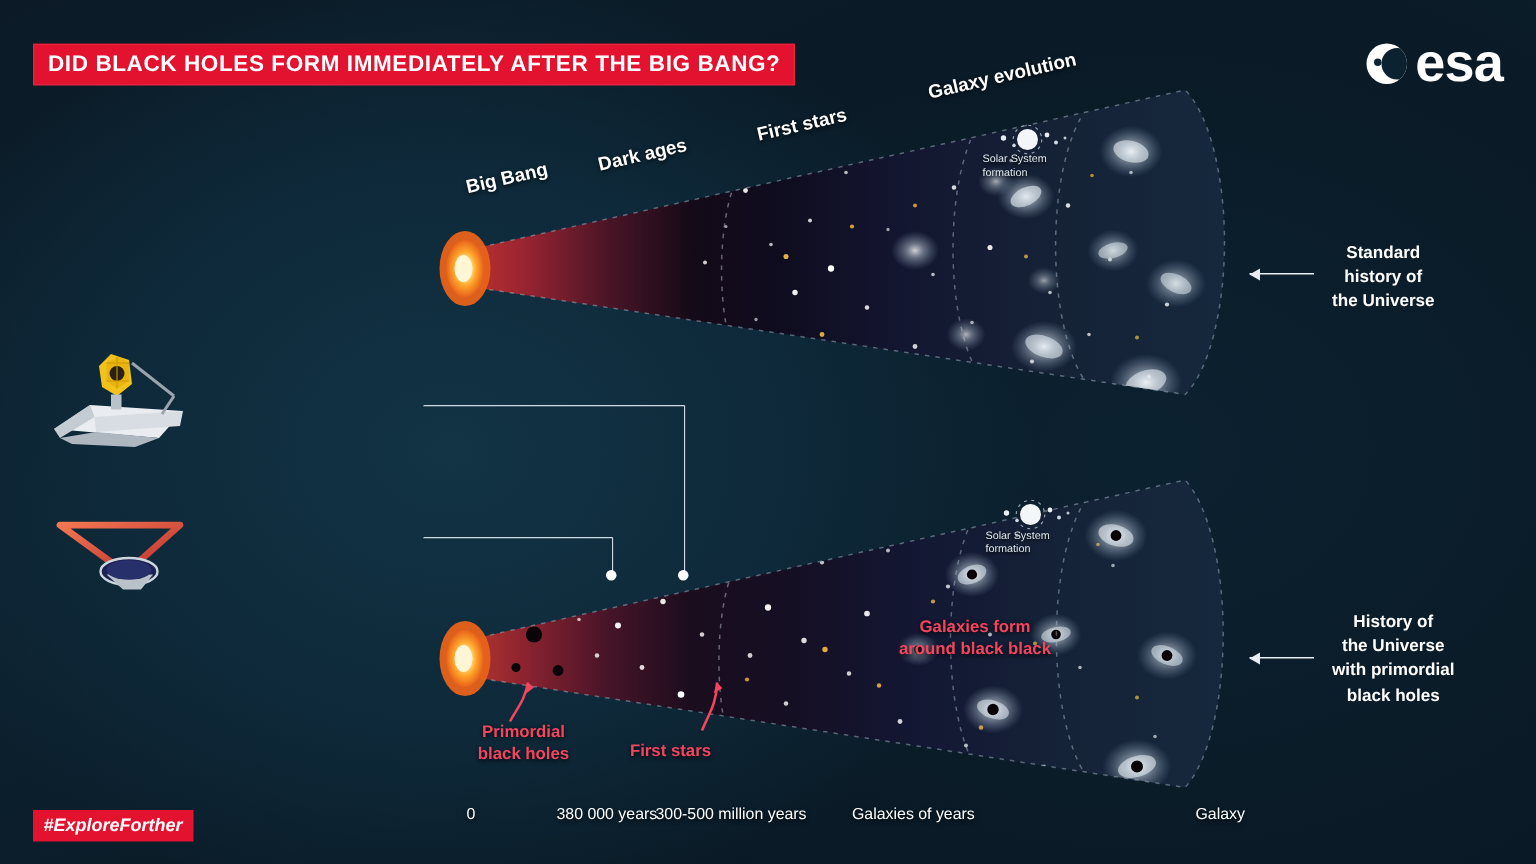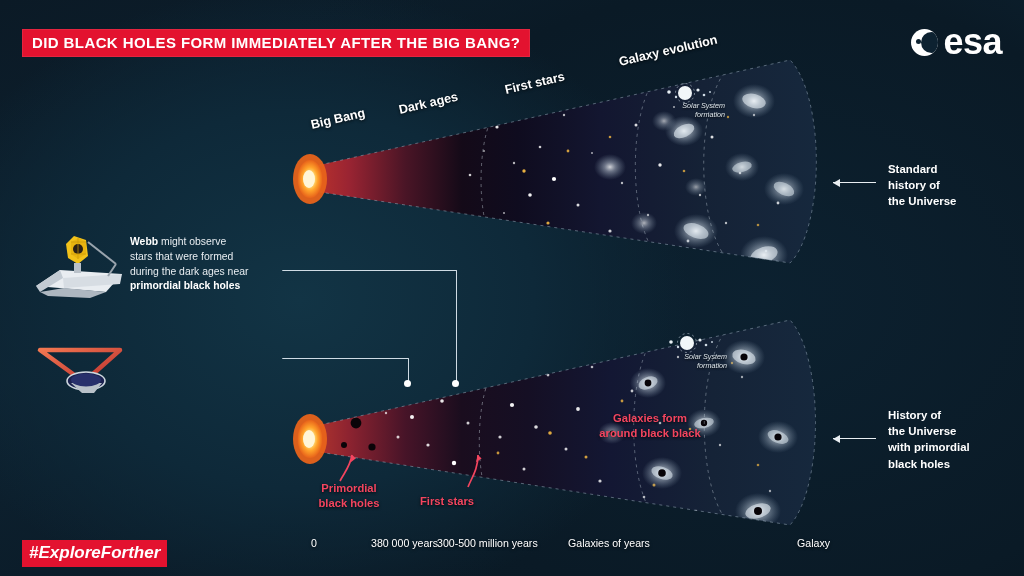--- a/index.html
+++ b/index.html
@@ -18,21 +18,21 @@
     position:absolute;left:22px;top:29px;
     background:#e3122f;
     padding:5px 10px 6px 10px;
     font-weight:bold;font-size:15px;letter-spacing:.4px;
     color:#fff;white-space:nowrap;
     box-shadow:0 0 0 1px rgba(255,255,255,.08) inset;
   }
   #hashtag{
     position:absolute;left:22px;top:540px;
     background:#e3122f;color:#fff;
-    font-style:italic;font-weight:bold;font-size:17px;
+    font-style:italic;font-weight:bold;font-size:12px;
     padding:3px 7px 4px 7px;white-space:nowrap;
   }
 
   
   #esa-logo{position:absolute;right:22px;top:24px;display:flex;align-items:center;gap:5px;}
   #esa-mark{width:27px;height:27px;border-radius:50%;background:#fff;position:relative;overflow:hidden;}
   #esa-mark:before{
     content:"";position:absolute;left:10px;top:3px;width:21px;height:21px;border-radius:50%;
     background:#0d2231;
   }
@@ -42,42 +42,42 @@
   }
   #esa-word{font-size:36px;font-weight:bold;color:#fff;letter-spacing:-.5px;line-height:1;}
 
   
   .side-text{
     position:absolute;width:150px;font-size:10.4px;line-height:1.42;color:#e8edf1;
   }
   .side-text b{color:#ffffff;font-weight:bold;}
 
   .right-label{
-    position:absolute;font-size:11.4px;font-weight:bold;line-height:1.42;color:#ffffff;
+    position:absolute;font-size:11.4px;font-weight:bold;line-height:1.42;color:#ffffff;text-align:center;
   }
   .arrow-left{
     position:absolute;height:1.4px;background:#e9eef2;
   }
   .arrow-left:before{
     content:"";position:absolute;left:0;top:-3.2px;
     border-top:4px solid transparent;border-bottom:4px solid transparent;
     border-right:7px solid #e9eef2;
   }
 
   
   .cone{position:absolute;}
   .cone svg{display:block;overflow:visible;}
 
   .stage-label{
     position:absolute;font-weight:bold;color:#ffffff;white-space:nowrap;
     text-shadow:0 1px 3px rgba(0,0,0,.75);
   }
   .tiny-label{
-    position:absolute;font-size:7.2px;color:#dfe7ec;text-align:right;line-height:1.25;
-    white-space:nowrap;text-shadow:0 1px 2px rgba(0,0,0,.8);font-style:italic;
+    position:absolute;font-size:7.2px;color:#dfe7ec;text-align:left;line-height:1.25;
+    white-space:nowrap;text-shadow:0 1px 2px rgba(0,0,0,.8);
   }
   .red-label{
     position:absolute;color:#f4455f;font-weight:bold;font-size:11.2px;line-height:1.3;
     text-align:center;white-space:nowrap;text-shadow:0 1px 3px rgba(0,0,0,.8);
   }
 
   
   .time-label{
     position:absolute;font-size:10.6px;color:#ffffff;white-space:nowrap;
     text-shadow:0 1px 3px rgba(0,0,0,.7);
@@ -388,26 +388,20 @@
       <polygon points="44,8 56,12 58,28 48,36 38,30 36,16" fill="#f2c21a"></polygon>
       <polygon points="41,14 49,10 56,14 56,26 48,31 41,26" fill="#e8b410"></polygon>
       <circle cx="48" cy="21" r="5" fill="#2a2015"></circle>
       <line x1="41" y1="14" x2="56" y2="14" stroke="#c99a08" stroke-width=".7"></line>
       <line x1="41" y1="26" x2="56" y2="26" stroke="#c99a08" stroke-width=".7"></line>
       <line x1="48" y1="10" x2="48" y2="31" stroke="#c99a08" stroke-width=".7"></line>
     </g>
     <rect x="44" y="35" width="7" height="10" fill="#b9c1c9"></rect>
   </svg>
 
-  <div class="side-text" style="left:130px;top:235px;">
-    <b>Webb</b><span> might observe</span><br>
-    <span>stars that were formed</span><br>
-    <span>during the dark ages near</span><br>
-    <b>primordial black holes</b>
-  </div>
 
   <svg style="position:absolute;left:32px;top:334px;" width="96" height="62" viewBox="0 0 96 62">
     <defs>
       <linearGradient id="lbeam" x1="0" y1="0" x2="1" y2="1">
         <stop offset="0" stop-color="#ff7b52"></stop>
         <stop offset="1" stop-color="#c22c2c"></stop>
       </linearGradient>
     </defs>
     <polygon points="8,16 88,16 52,48" fill="none" stroke="url(#lbeam)" stroke-width="4.5" stroke-linejoin="round" opacity=".95"></polygon>
     <ellipse cx="54" cy="47" rx="19" ry="9" fill="#1b2250" stroke="#cdd6de" stroke-width="1.6"></ellipse>

